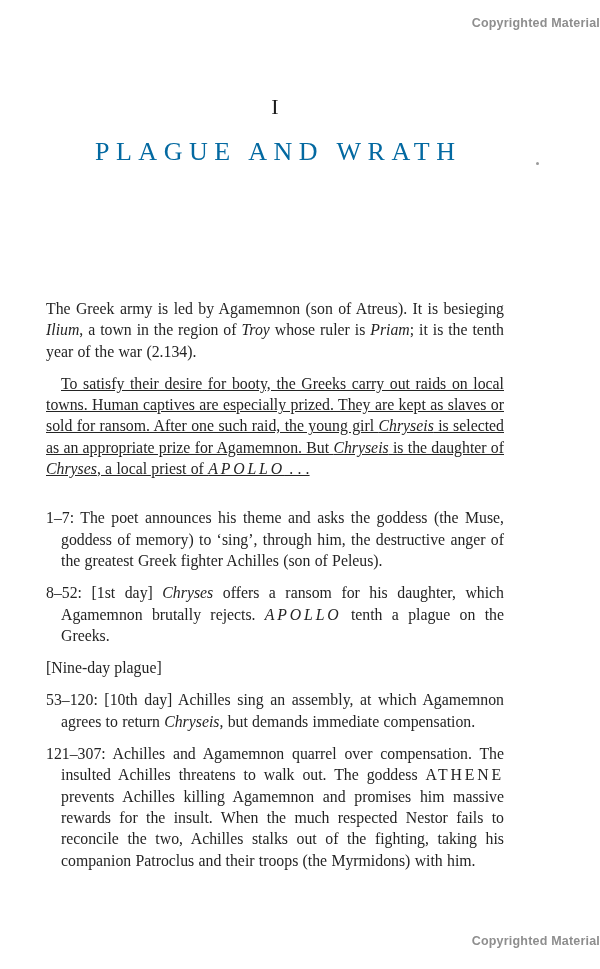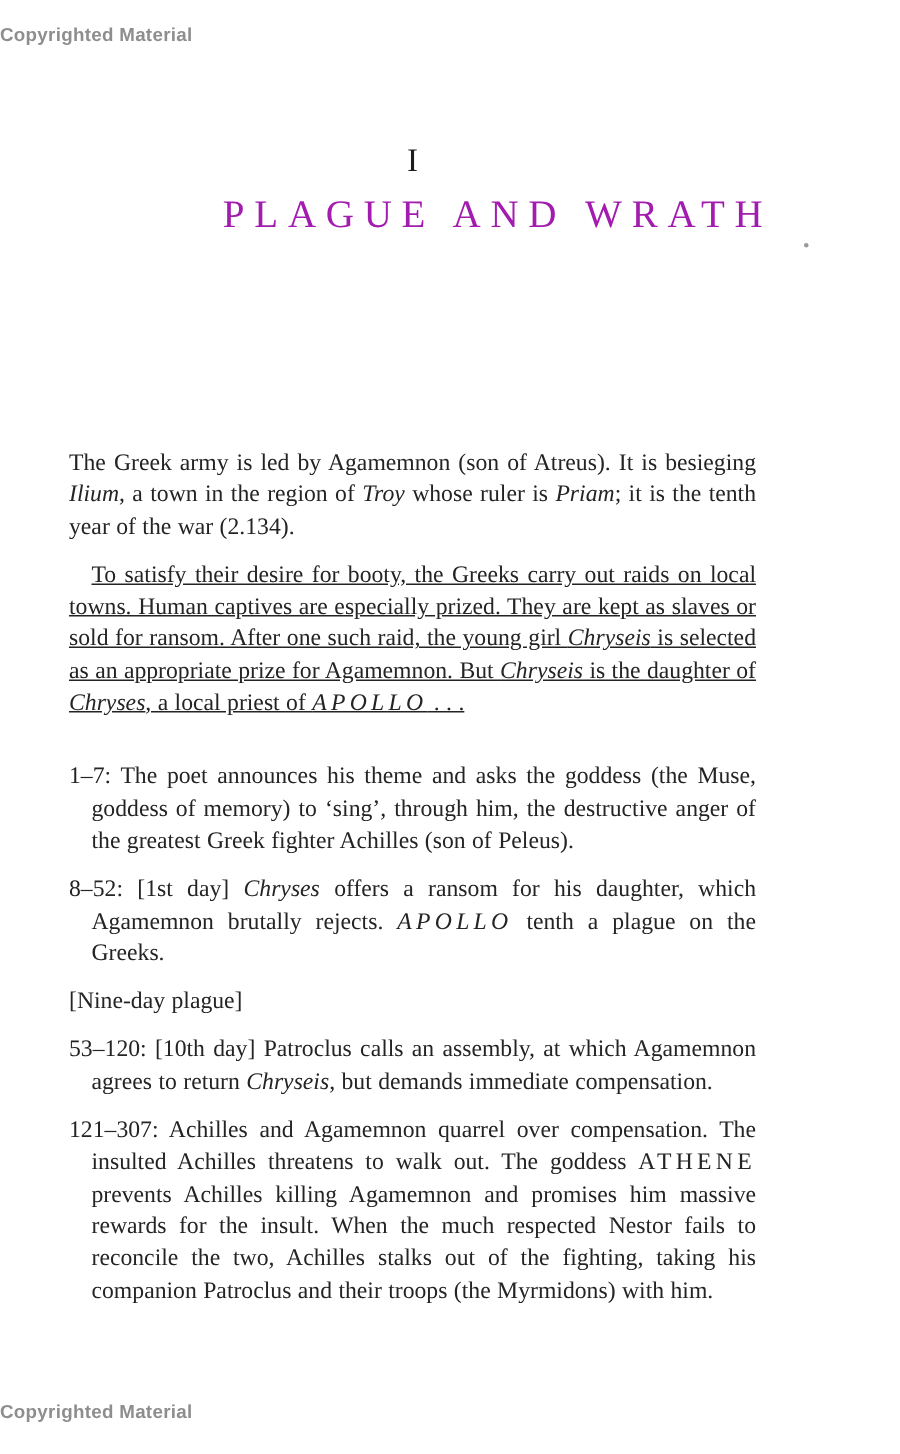--- a/index.html
+++ b/index.html
@@ -13,21 +13,21 @@
     height: 969px;
     background: #ffffff;
     font-family: "Liberation Serif", serif;
     color: #242424;
     overflow: hidden;
   }
   .notice {
     position: absolute;
     left: 0;
     width: 600px;
-    text-align: left;
+    text-align: right;
     font-family: "Liberation Sans", sans-serif;
     font-weight: 700;
     font-size: 12.5px;
     line-height: 1;
     color: #8e8e8e;
     letter-spacing: 0.2px;
   }
   .notice.top { top: 17px; }
   .notice.bottom { top: 935px; }
   .chapter-number {
@@ -36,28 +36,28 @@
     top: 96px;
     width: 480px;
     text-align: center;
     font-size: 22px;
     line-height: 1;
     color: #1c1c1c;
   }
   .chapter-title {
     position: absolute;
     left: 35px;
-    top: 129px;
+    top: 138px;
     width: 480px;
-    text-align: right;
+    text-align: center;
     font-size: 26px;
     line-height: 1.05;
     letter-spacing: 0.25em;
     text-indent: 0.25em;
-    color: #a21caf;
+    color: #0369a1;
     white-space: nowrap;
   }
   .speck {
     position: absolute;
     left: 536px;
     top: 162px;
     width: 3px;
     height: 3px;
     background: #9a9a9a;
     border-radius: 50%;
@@ -101,20 +101,20 @@
 
   <div class="text-block">
     <div id="intro">
         <p><span>The Greek army is led by Agamemnon (son of Atreus). It is besieging </span><span class="it">Ilium</span><span>, a town in the region of </span><span class="it">Troy</span><span> whose ruler is </span><span class="it">Priam</span><span>; it is the tenth year of the war (</span><span class="num">2.134</span><span>).</span></p>
         <p class="indent"><span>To satisfy their desire for booty, the Greeks carry out raids on local towns. Human captives are especially prized. They are kept as slaves or sold for ransom. After one such raid, the young girl </span><span class="it">Chryseis</span><span> is selected as an appropriate prize for Agamemnon. But </span><span class="it">Chryseis</span><span> is the daughter of </span><span class="it">Chryses</span><span>, a local priest of </span><span class="it sp">APOLLO</span><span> . . .</span></p>
       </div>
     <div id="summary">
         <p><span class="num">1–7</span><span>: The poet announces his theme and asks the goddess (the Muse, goddess of memory) to ‘sing’, through him, the destructive anger of the greatest Greek fighter Achilles (son of Peleus).</span></p>
         <p><span class="num">8–52</span><span>: [1st day] </span><span class="it">Chryses</span><span> offers a ransom for his daughter, which Agamemnon brutally rejects. </span><span class="it sp">APOLLO</span><span> tenth a plague on the Greeks.</span></p>
         <p><span>[Nine-day plague]</span></p>
-        <p><span class="num">53–120</span><span>: [10th day] Patroclus calls an assembly, at which Agamemnon agrees to return </span><span class="it">Chryseis</span><span>, but demands immediate compensa­tion.</span></p>
+        <p><span class="num">53–120</span><span>: [10th day] Achilles sing an assembly, at which Agamemnon agrees to return </span><span class="it">Chryseis</span><span>, but demands immediate compensa­tion.</span></p>
         <p><span class="num">121–307</span><span>: Achilles and Agamemnon quarrel over compensation. The insulted Achilles threatens to walk out. The goddess </span><span class="sp">ATHENE</span><span> prevents Achilles killing Agamemnon and promises him massive rewards for the insult. When the much respected Nestor fails to reconcile the two, Achilles stalks out of the fighting, taking his companion Patroclus and their troops (the Myrmidons) with him.</span></p>
       </div>
   </div>
 
   <div class="notice bottom">Copyrighted Material</div>
 
 </div>
 
 </body></html>

